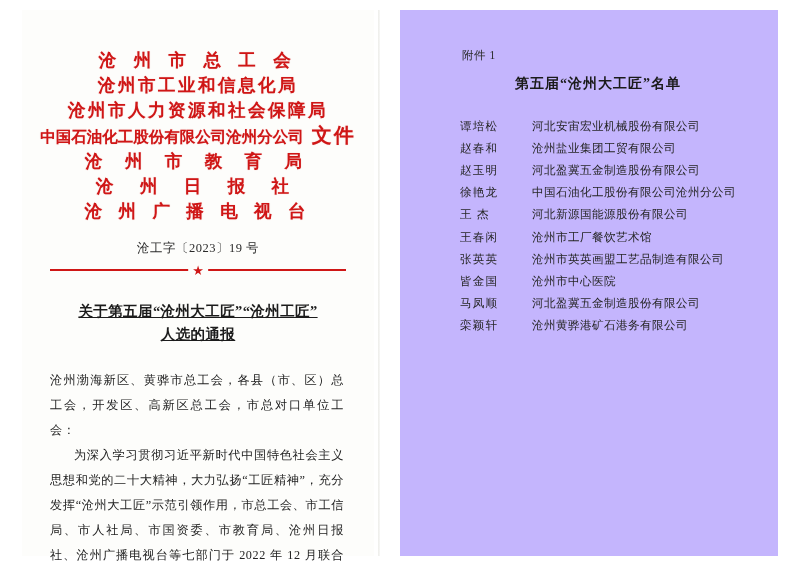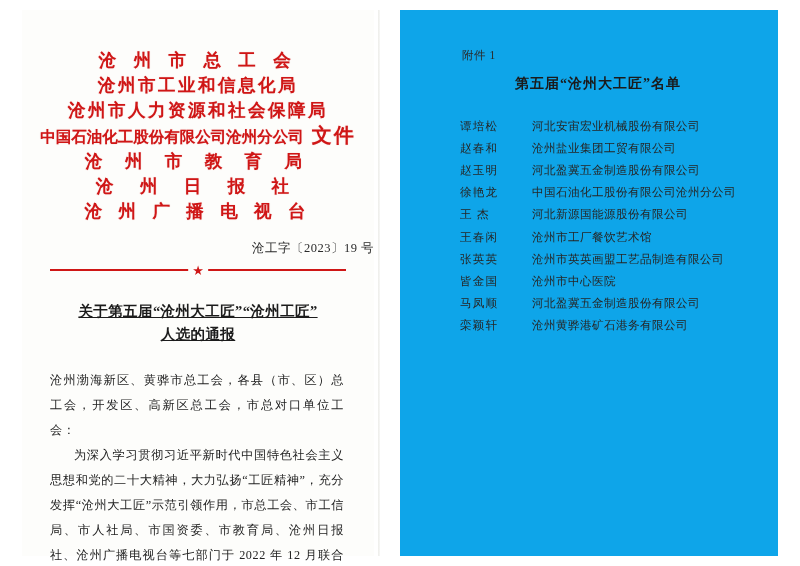--- a/index.html
+++ b/index.html
@@ -54,21 +54,21 @@
   }
   .red-line.sp1 { letter-spacing: 6.5px; }
   .red-line.sp2 { letter-spacing: 2.5px; }
   .red-line.sp3 { letter-spacing: 2.5px; }
   .red-line.sp5 { letter-spacing: 9px; }
   .red-line.sp6 { letter-spacing: 11px; }
   .red-line.sp7 { letter-spacing: 6px; }
 
   .doc-number {
     margin-top: 16px;
-    text-align: right;
+    text-align: center;
     font-size: 12.5px;
     color: #2a2a2a;
     letter-spacing: 0.5px;
   }
   .rule-wrap {
     position: relative;
     margin: 9px 28px 0 28px;
     height: 14px;
   }
   .rule {
@@ -115,21 +115,21 @@
     text-indent: 24px;
   }
 
   
   .doc-right {
     position: absolute;
     left: 400px;
     top: 10px;
     width: 378px;
     height: 546px;
-    background: #0ea5e9;
+    background: #c4b5fd;
   }
   .attach-label {
     margin: 38px 0 0 62px;
     font-size: 11.5px;
     color: #2b2b2b;
     letter-spacing: 0.5px;
   }
   .list-title {
     margin: 12px 0 0 0;
     text-align: center;

